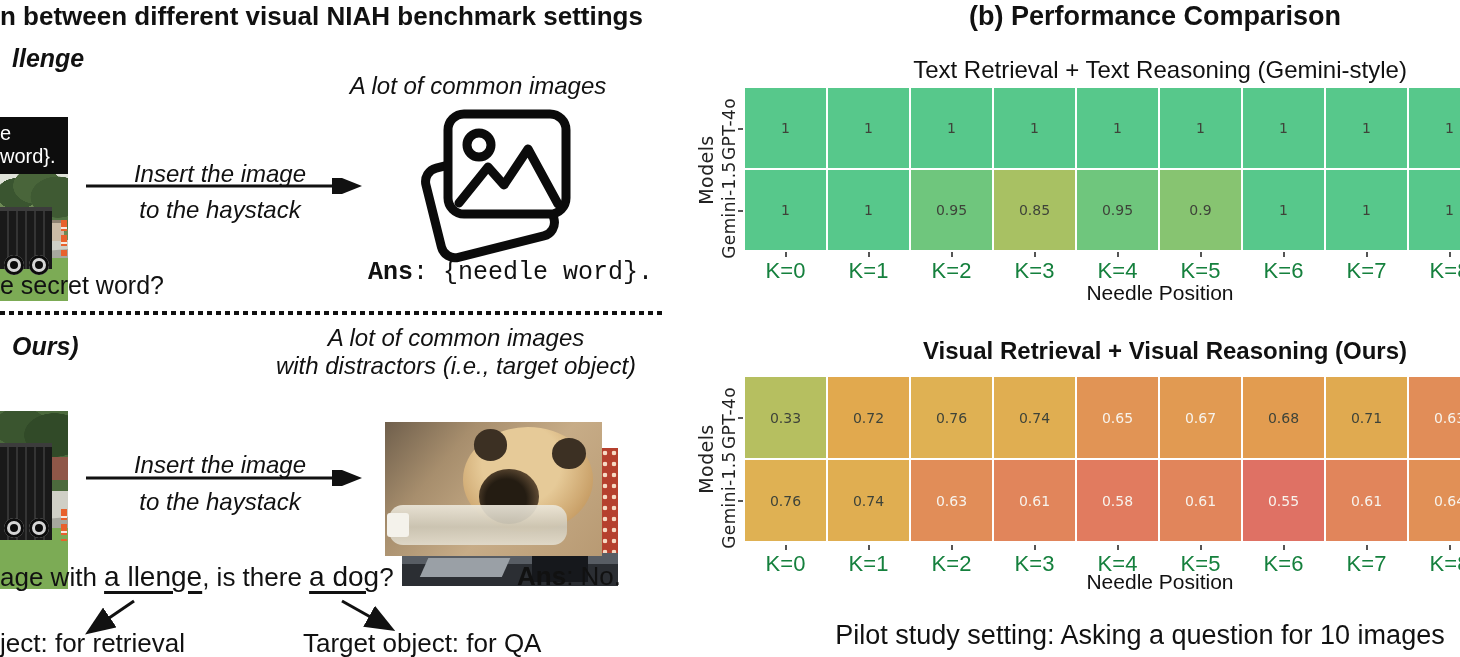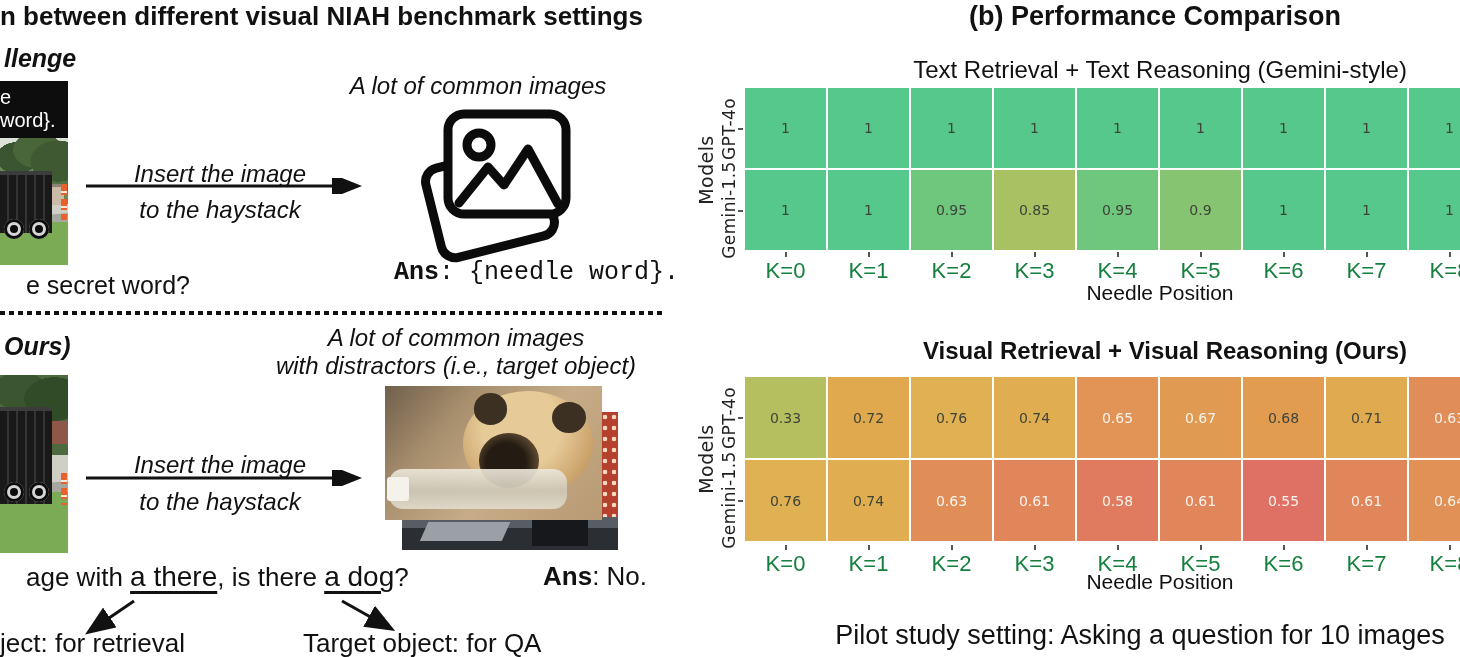--- a/index.html
+++ b/index.html
@@ -4,29 +4,29 @@
 <style>
   html,body{margin:0;padding:0;background:#fff;}
   .page{position:relative;width:1460px;height:657px;background:#ffffff;overflow:hidden;
         font-family:"Liberation Sans",sans-serif;color:#111;}
   .abs{position:absolute;}
   .ctr{text-align:center;}
   .nowrap{white-space:nowrap;}
 
   
   .a-title{left:0;top:1px;font-size:26px;font-weight:bold;white-space:nowrap;}
-  .sec-label{left:4px;font-size:25px;font-weight:bold;font-style:italic;white-space:nowrap;text-align:center;}
+  .sec-label{left:12px;font-size:25px;font-weight:bold;font-style:italic;white-space:nowrap;text-align:center;}
   .cap24{font-size:24px;line-height:28px;font-style:italic;}
-  .q-text{font-size:26px;white-space:nowrap;padding-left:26px;}
+  .q-text{font-size:26px;white-space:nowrap;}
   .ul{text-decoration:underline;text-decoration-thickness:2.5px;text-underline-offset:5px;font-size:28px;}
   .note27{font-size:26px;white-space:nowrap;}
   .ans b{font-weight:bold;}
 
   
-  .photo{overflow:hidden;background:#cfcfc6;}
+  .photo{overflow:hidden;background:#cfcfc6;margin-top:36px;}
   .truck-scene{position:absolute;left:0;right:0;bottom:0;}
   .t-sky{position:absolute;left:0;right:0;top:0;height:20%;background:#e4e6df;}
   .t-trees{position:absolute;left:0;right:0;top:0;height:52%;
      background:
        radial-gradient(45px 34px at 85% 35%, #3f5a33 0 60%, transparent 61%),
        radial-gradient(40px 30px at 55% 18%, #49653a 0 60%, transparent 61%),
        radial-gradient(34px 26px at 25% 30%, #3a5530 0 60%, transparent 61%),
        radial-gradient(40px 26px at 70% 70%, #527243 0 60%, transparent 61%),
        linear-gradient(180deg,#dfe2d8 0 30%, #6d8a55 30% 100%);}
   .t-house{position:absolute;right:6%;top:36%;width:30%;height:14%;background:#cbbba6;border-top:3px solid #8e8272;}
@@ -176,21 +176,21 @@
     <div class="pug-head">
       <div class="pug-ear1"></div>
       <div class="pug-ear2"></div>
       <div class="pug-face"></div>
     </div>
     <div class="bottle"></div>
     <div class="bcap"></div>
   </div>
 
   <div class="abs q-text" style="left:0;top:561px;">
-    <span>age with </span><span class="ul">a there</span><span>, is there </span><span class="ul">a dog</span><span>?</span>
+    <span>age with </span><span class="ul">a llenge</span><span>, is there </span><span class="ul">a dog</span><span>?</span>
   </div>
   <div class="abs q-text ans" style="left:517px;top:561px;">
     <b>Ans</b><span>: No.</span>
   </div>
 
   <svg class="abs" style="left:78px;top:597px;" width="64" height="42">
     <defs>
         <marker id="ah3" markerWidth="10" markerHeight="8" refX="8" refY="4" orient="auto">
           <path d="M0,0 L10,4 L0,8 z" fill="#111"></path>
         </marker>

